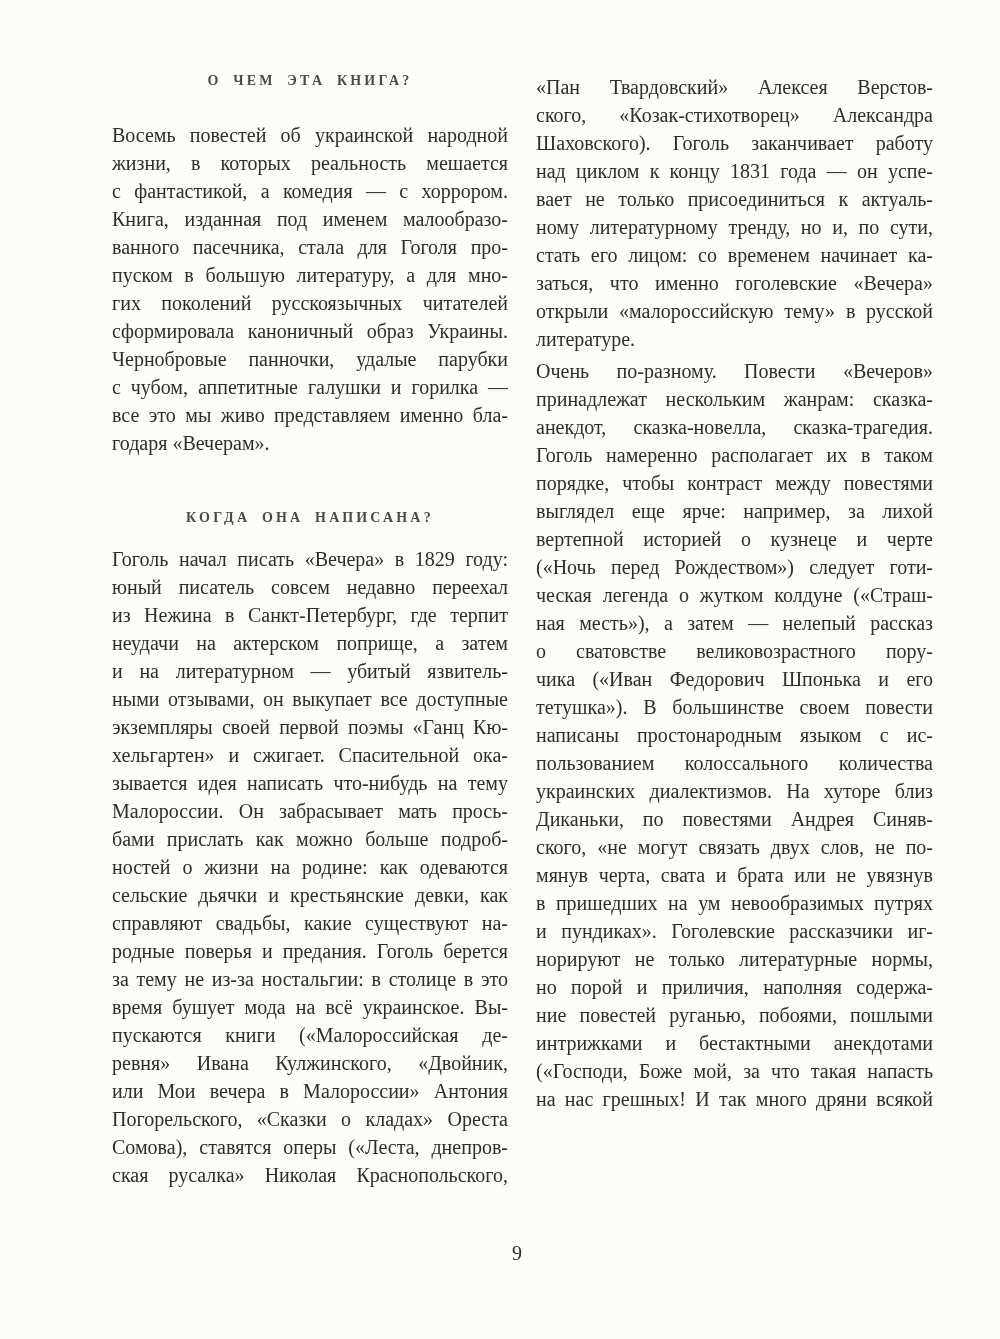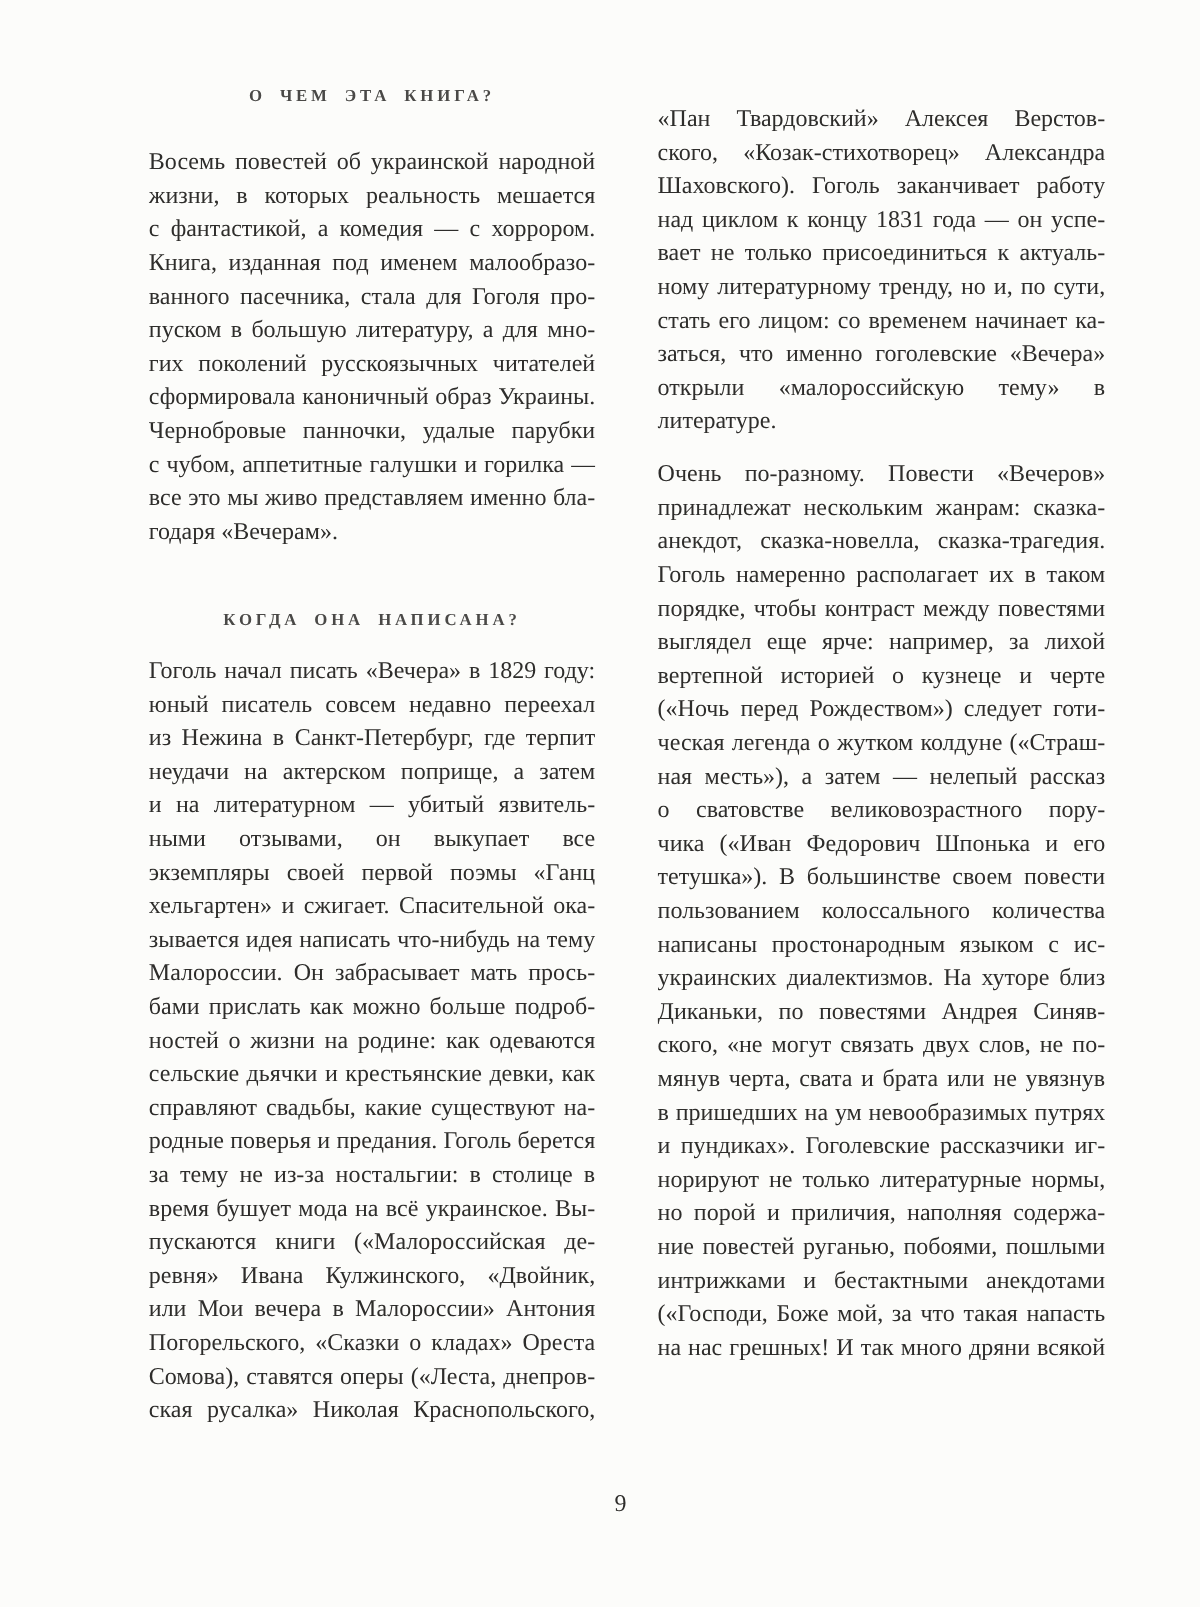--- a/index.html
+++ b/index.html
@@ -37,21 +37,21 @@
     letter-spacing: 3.2px;
     word-spacing: 5px;
     text-align: center;
     color: var(--heading);
     margin: 0;
   }
   .col-left .section-heading.first { margin-bottom: 29px; }
   .col-left .section-heading.second { margin-top: 50px; margin-bottom: 16px; }
   .col-right .section-heading.first { margin-top: 48px; margin-bottom: 35px; }
 
-  .para { margin: 16px; }
+  .para { margin: 4px; }
   .line {
     height: 28px;
     overflow: hidden;
     text-align: justify;
     text-align-last: justify;
     white-space: normal;
   }
   .line.para-end { text-align-last: left; }
 
   .page-number {
@@ -135,22 +135,22 @@
         <div class="line">Гоголь намеренно располагает их в таком</div>
         <div class="line">порядке, чтобы контраст между повестями</div>
         <div class="line">выглядел еще ярче: например, за лихой</div>
         <div class="line">вертепной историей о кузнеце и черте</div>
         <div class="line">(«Ночь перед Рождеством») следует готи-</div>
         <div class="line">ческая легенда о жутком колдуне («Страш-</div>
         <div class="line">ная месть»), а затем — нелепый рассказ</div>
         <div class="line">о сватовстве великовозрастного пору-</div>
         <div class="line">чика («Иван Федорович Шпонька и его</div>
         <div class="line">тетушка»). В большинстве своем повести</div>
+        <div class="line">написаны простонародным языком с ис-</div>
         <div class="line">пользованием колоссального количества</div>
-        <div class="line">написаны простонародным языком с ис-</div>
         <div class="line">украинских диалектизмов. На хуторе близ</div>
         <div class="line">Диканьки, по повестями Андрея Синяв-</div>
         <div class="line">ского, «не могут связать двух слов, не по-</div>
         <div class="line">мянув черта, свата и брата или не увязнув</div>
         <div class="line">в пришедших на ум невообразимых путрях</div>
         <div class="line">и пундиках». Гоголевские рассказчики иг-</div>
         <div class="line">норируют не только литературные нормы,</div>
         <div class="line">но порой и приличия, наполняя содержа-</div>
         <div class="line">ние повестей руганью, побоями, пошлыми</div>
         <div class="line">интрижками и бестактными анекдотами</div>

